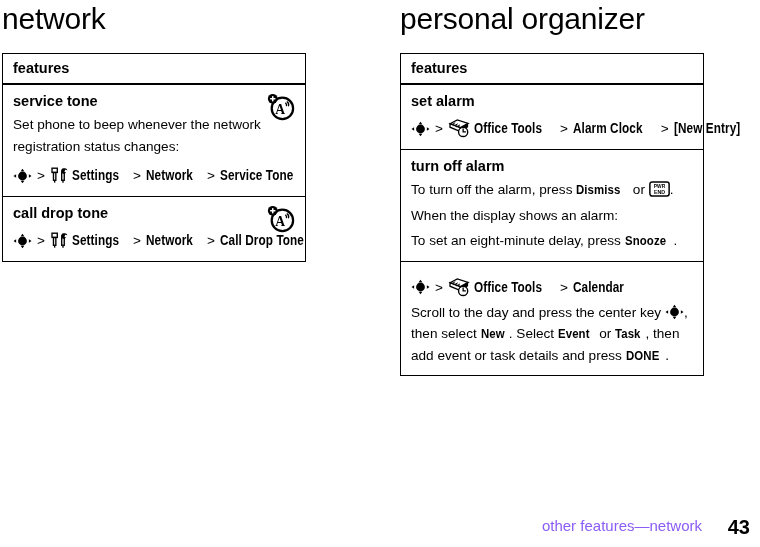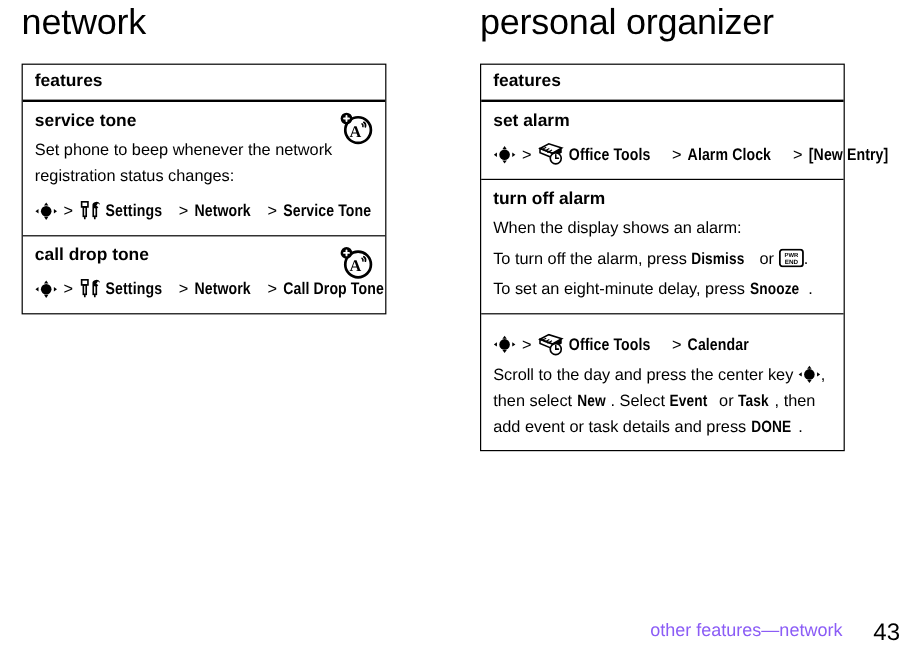--- a/index.html
+++ b/index.html
@@ -20,21 +20,21 @@
     position: absolute;
     inset: 0;
   }
 
   
   .col {
     position: absolute;
     top: 0;
     width: 358px;
   }
-  .col-left  { left: 2px; margin-left: 16px; }
+  .col-left  { left: 2px; }
   .col-right { left: 400px; width: 358px; }
 
   .chapter-title {
     font-size: 30px;
     font-weight: 400;
     letter-spacing: -0.2px;
     line-height: 34px;
     margin: 0;
     padding: 2px 0 0 0;
     color: #000;
@@ -175,21 +175,21 @@
     font-size: 15px;
     line-height: 18px;
     color: #8b5cf6;
     white-space: nowrap;
   }
   .footer-page {
     position: absolute;
     right: 10px;
     bottom: 8px;
     font-size: 20px;
-    font-weight: normal;
+    font-weight: bold;
     line-height: 24px;
   }
 </style>
 </head>
 <body>
 
 <div class="page">
 
   <div class="col col-left">
     <h1 class="chapter-title">network</h1>
@@ -322,31 +322,31 @@
           <span class="sep">&gt;</span>
           <span class="lbl">Alarm Clock</span>
           <span class="sep">&gt;</span>
           <span class="lbl">[New Entry]</span>
         </div>
       </div>
 
       <div class="feature-row">
         <div class="feature-name">turn off alarm</div>
 
-        <p class="feature-body nopad">When the display shows an alarm:</p>
-
         <p class="feature-body nopad">
           <span>To turn off the alarm, press </span><span class="ui">Dismiss</span><span> or </span><span class="icon-pwrend">
             <svg viewBox="0 0 24 18" width="21" height="16" aria-hidden="true">
               <rect x="1" y="1" width="22" height="16" rx="2.5" ry="2.5" fill="#fff" stroke="#000" stroke-width="1.7"></rect>
               <text x="12" y="8.4" font-family="Liberation Sans, sans-serif" font-size="5.6" font-weight="bold" text-anchor="middle" fill="#000">PWR</text>
               <text x="12" y="14.4" font-family="Liberation Sans, sans-serif" font-size="6.0" font-weight="bold" text-anchor="middle" fill="#000">END</text>
             </svg>
           </span><span>.</span>
         </p>
+
+        <p class="feature-body nopad">When the display shows an alarm:</p>
 
         <p class="feature-body nopad">
           <span>To set an eight-minute delay, press </span><span class="ui">Snooze</span><span>.</span>
         </p>
       </div>
 
       <div class="feature-row">
 
         <div class="path">
           <span class="icon-nav">

